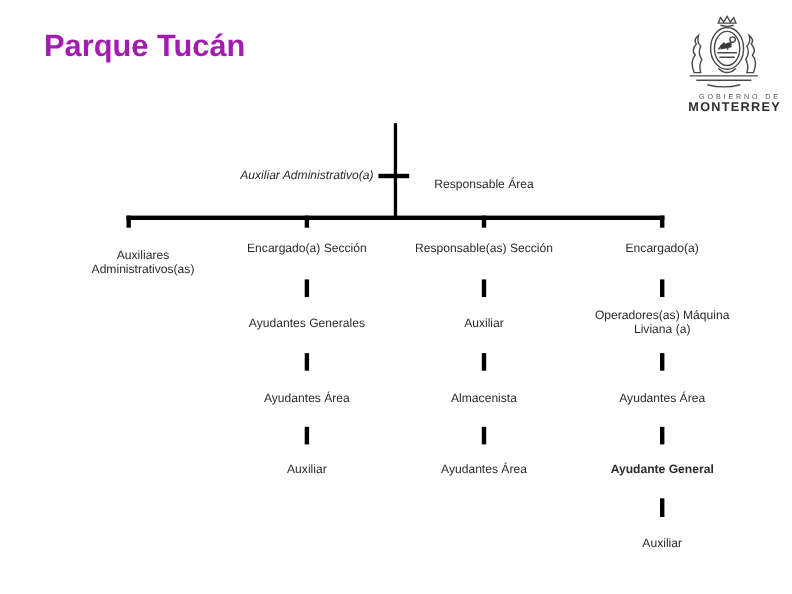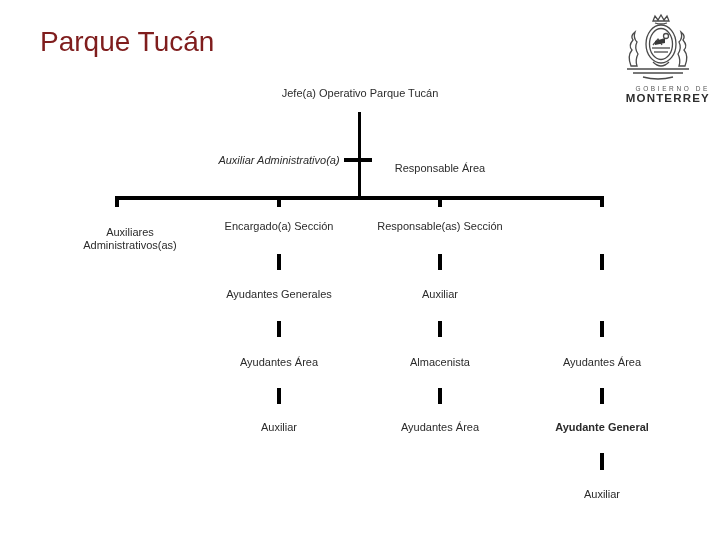--- a/index.html
+++ b/index.html
@@ -2,21 +2,21 @@
 <html><head>
 <meta charset="utf-8">
 <style>
   html,body{margin:0;padding:0;background:#fff;}
   .slide{
     position:relative;width:720px;height:540px;background:#ffffff;overflow:hidden;
     font-family:"Liberation Sans",sans-serif;
   }
   .slide-title{
     position:absolute;left:40px;top:26px;
-    font-size:28px;font-weight:400;color:#7f1d1d;letter-spacing:0px;white-space:nowrap;
+    font-size:28px;font-weight:700;color:#a21caf;letter-spacing:0px;white-space:nowrap;
   }
   
   .logo{position:absolute;left:606px;top:12px;width:104px;text-align:right;color:#3a3a3a;}
   .logo svg{display:block;margin:0 auto;}
   .logo-line1{font-size:6.5px;letter-spacing:2.6px;color:#555;white-space:nowrap;margin-top:1px;}
   .logo-line2{font-size:11.5px;font-weight:700;letter-spacing:1.2px;color:#2e2e2e;white-space:nowrap;}
   
   .node{
     position:absolute;font-size:11px;line-height:1.18;color:#2b2b2b;
     text-align:center;
@@ -78,32 +78,33 @@
   <div class="line" style="left:277px;top:321px;width:4px;height:16px;"></div>
   <div class="line" style="left:438px;top:321px;width:4px;height:16px;"></div>
   <div class="line" style="left:600px;top:321px;width:4px;height:16px;"></div>
 
   <div class="line" style="left:277px;top:388px;width:4px;height:16px;"></div>
   <div class="line" style="left:438px;top:388px;width:4px;height:16px;"></div>
   <div class="line" style="left:600px;top:388px;width:4px;height:16px;"></div>
 
   <div class="line" style="left:600px;top:453px;width:4px;height:17px;"></div>
 
-  <div class="node" style="left:235px;top:87px;width:250px;">Jefe(a) Operativo Parque Tucán</div>
 
   <div class="node" style="left:179px;top:154px;width:200px;font-style:italic;">Auxiliar Administrativo(a)</div>
   <div class="node" style="left:340px;top:146px;width:200px;margin-top:16px;">Responsable Área</div>
 
   <div class="node" style="left:70px;top:226px;width:120px;">Auxiliares Administrativos(as)</div>
 
   <div class="node" style="left:179px;top:220px;width:200px;">Encargado(a) Sección</div>
   <div class="node" style="left:340px;top:220px;width:200px;">Responsable(as) Sección</div>
+  <div class="node" style="left:502px;top:220px;width:200px;">Encargado(a)</div>
 
   <div class="node" style="left:179px;top:288px;width:200px;">Ayudantes Generales</div>
   <div class="node" style="left:340px;top:288px;width:200px;">Auxiliar</div>
+  <div class="node" style="left:532px;top:281px;width:140px;">Operadores(as) Máquina Liviana (a)</div>
 
   <div class="node" style="left:179px;top:356px;width:200px;">Ayudantes Área</div>
   <div class="node" style="left:340px;top:356px;width:200px;">Almacenista</div>
   <div class="node" style="left:502px;top:356px;width:200px;">Ayudantes Área</div>
 
   <div class="node" style="left:179px;top:421px;width:200px;">Auxiliar</div>
   <div class="node" style="left:340px;top:421px;width:200px;">Ayudantes Área</div>
   <div class="node" style="left:502px;top:421px;width:200px;font-weight:bold;">Ayudante General</div>
 
   <div class="node" style="left:502px;top:488px;width:200px;">Auxiliar</div>

